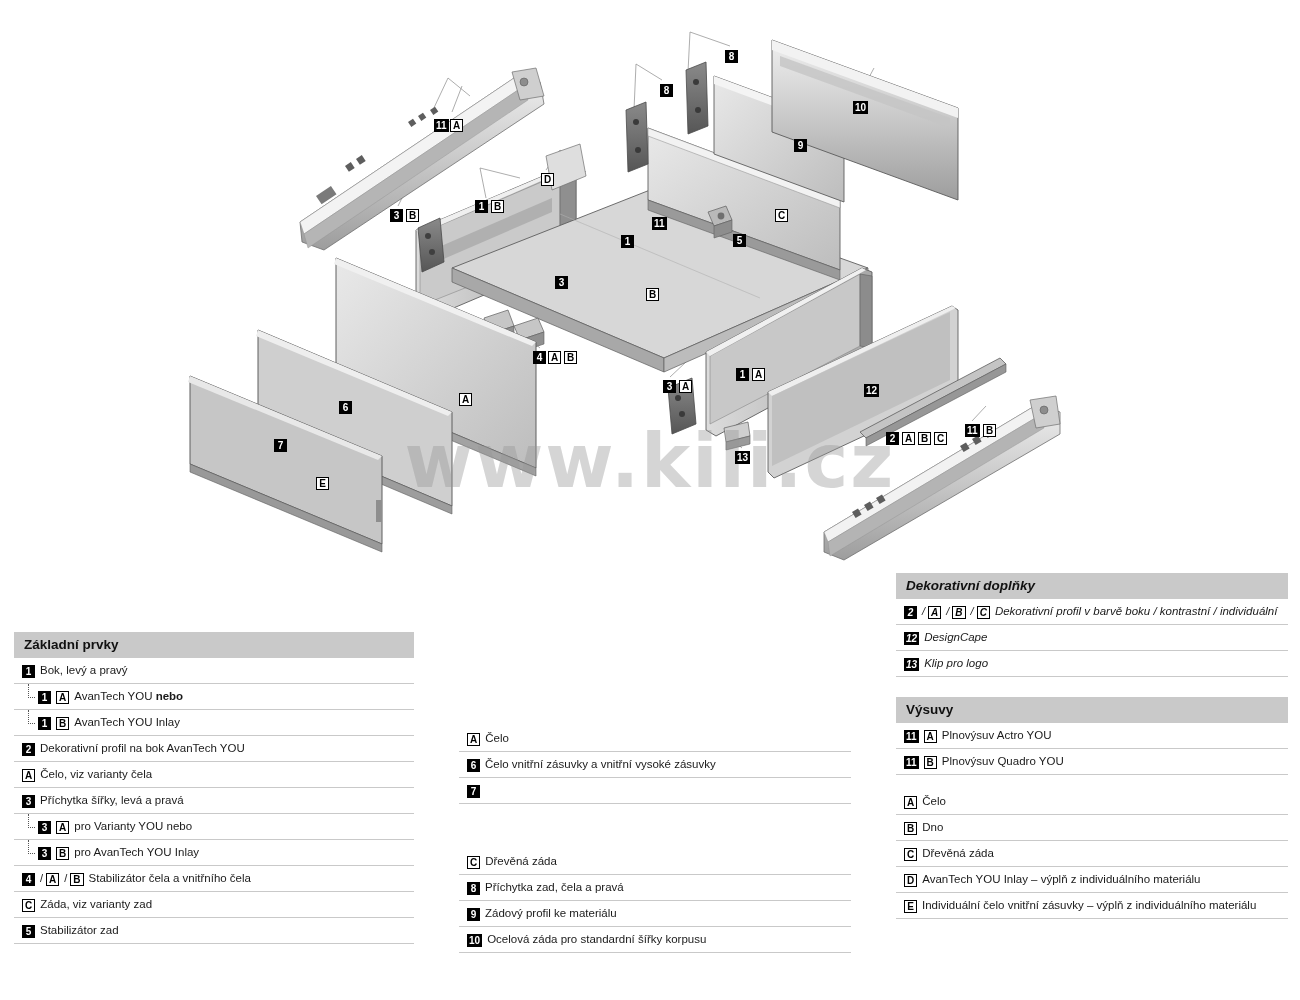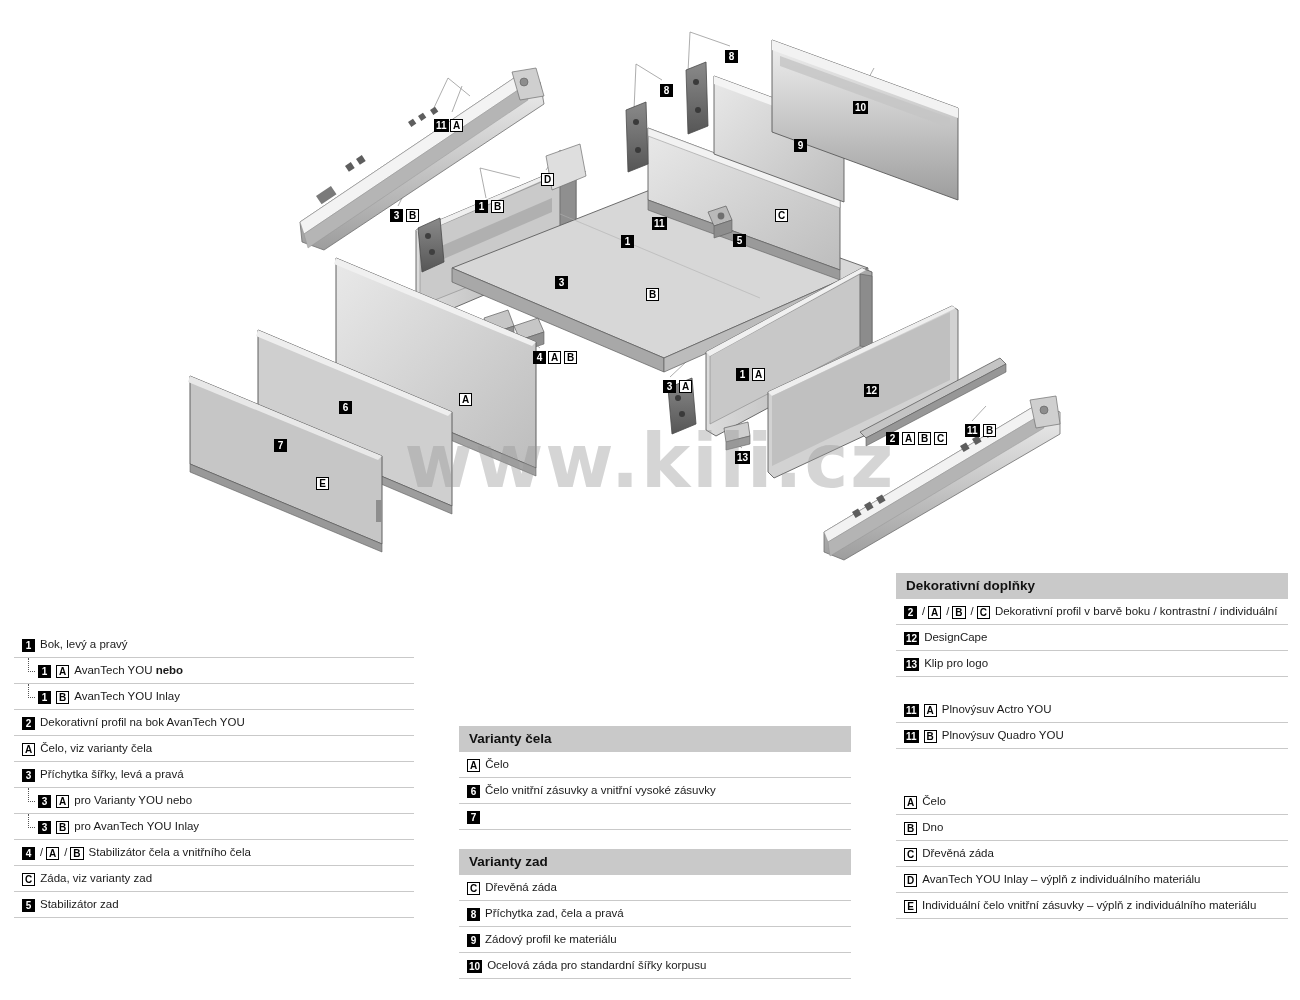--- a/index.html
+++ b/index.html
@@ -71,21 +71,21 @@
   .badge.num { background:#000; color:#fff; }
   .badge.ltr { background:#fff; color:#000; border:1px solid #000; line-height:11px; }
   .sep { margin:0 3px 0 0; font-size:11px; position:relative; top:0px; }
 
   .b { font-weight:bold; }
 
   
   #panel-basic   { left:14px;  top:632px;  width:400px; }
   #panel-front   { left:459px; top:726px;  width:392px; }
   #panel-back    { left:459px; top:849px;  width:392px; }
-  #panel-deco    { left:896px; top:573px;  width:392px; }
+  #panel-deco    { left:896px; top:573px;  width:392px;font-style:italic; }
   #panel-runners { left:896px; top:697px;  width:392px; }
   #panel-cuts    { left:896px; top:789px;  width:392px; }
 </style>
 </head>
 <body>
 
 <div id="diagram">
   <svg width="1300" height="570" viewBox="0 0 1300 570">
     <defs>
       <linearGradient id="gMetal" x1="0" y1="0" x2="0" y2="1">
@@ -323,20 +323,21 @@
       <div class="mk ltr" style="left: 918px; top: 432px;">B</div>
       <div class="mk ltr" style="left: 934px; top: 432px;">C</div>
       <div class="mk num" style="left: 965px; top: 424px;">11</div>
       <div class="mk ltr" style="left: 983px; top: 424px;">B</div>
       <div class="mk num" style="left: 735px; top: 451px;">13</div>
       <div class="mk ltr" style="left: 316px; top: 477px;">E</div>
     </div>
 </div>
 
 <div class="panel" id="panel-basic">
+  <div class="panel-title">Základní prvky</div>
   <div class="rows">
       <div class="row">
         <span class="badge num">1</span>
         <span class="txt">Bok, levý a pravý</span>
       </div>
       <div class="row sub">
         <span class="badge num">1</span>
         <span class="badge ltr">A</span>
         <span class="txt">AvanTech YOU <span class="b">nebo</span></span>
       </div>
@@ -380,38 +381,36 @@
         <span class="txt">Záda, viz varianty zad</span>
       </div>
       <div class="row">
         <span class="badge num">5</span>
         <span class="txt">Stabilizátor zad</span>
       </div>
     </div>
 </div>
 
 <div class="panel" id="panel-front">
-  <div class="panel-title">Varianty čela</div>
   <div class="rows">
       <div class="row">
         <span class="badge ltr">A</span>
         <span class="txt">Čelo</span>
       </div>
       <div class="row">
         <span class="badge num">6</span>
         <span class="txt">Čelo vnitřní zásuvky a vnitřní vysoké zásuvky</span>
       </div>
       <div class="row">
         <span class="badge num">7</span>
       </div>
     </div>
 </div>
 
 <div class="panel" id="panel-back">
-  <div class="panel-title">Varianty zad</div>
   <div class="rows">
       <div class="row">
         <span class="badge ltr">C</span>
         <span class="txt">Dřevěná záda</span>
       </div>
       <div class="row">
         <span class="badge num">8</span>
         <span class="txt">Příchytka zad, čela a pravá</span>
       </div>
       <div class="row">
@@ -443,20 +442,21 @@
         <span class="txt">DesignCape</span>
       </div>
       <div class="row">
         <span class="badge num">13</span>
         <span class="txt">Klip pro logo</span>
       </div>
     </div>
 </div>
 
 <div class="panel" id="panel-runners">
+  <div class="panel-title">Výsuvy</div>
   <div class="rows">
       <div class="row">
         <span class="badge num">11</span>
         <span class="badge ltr">A</span>
         <span class="txt">Plnovýsuv Actro YOU</span>
       </div>
       <div class="row">
         <span class="badge num">11</span>
         <span class="badge ltr">B</span>
         <span class="txt">Plnovýsuv Quadro YOU</span>

